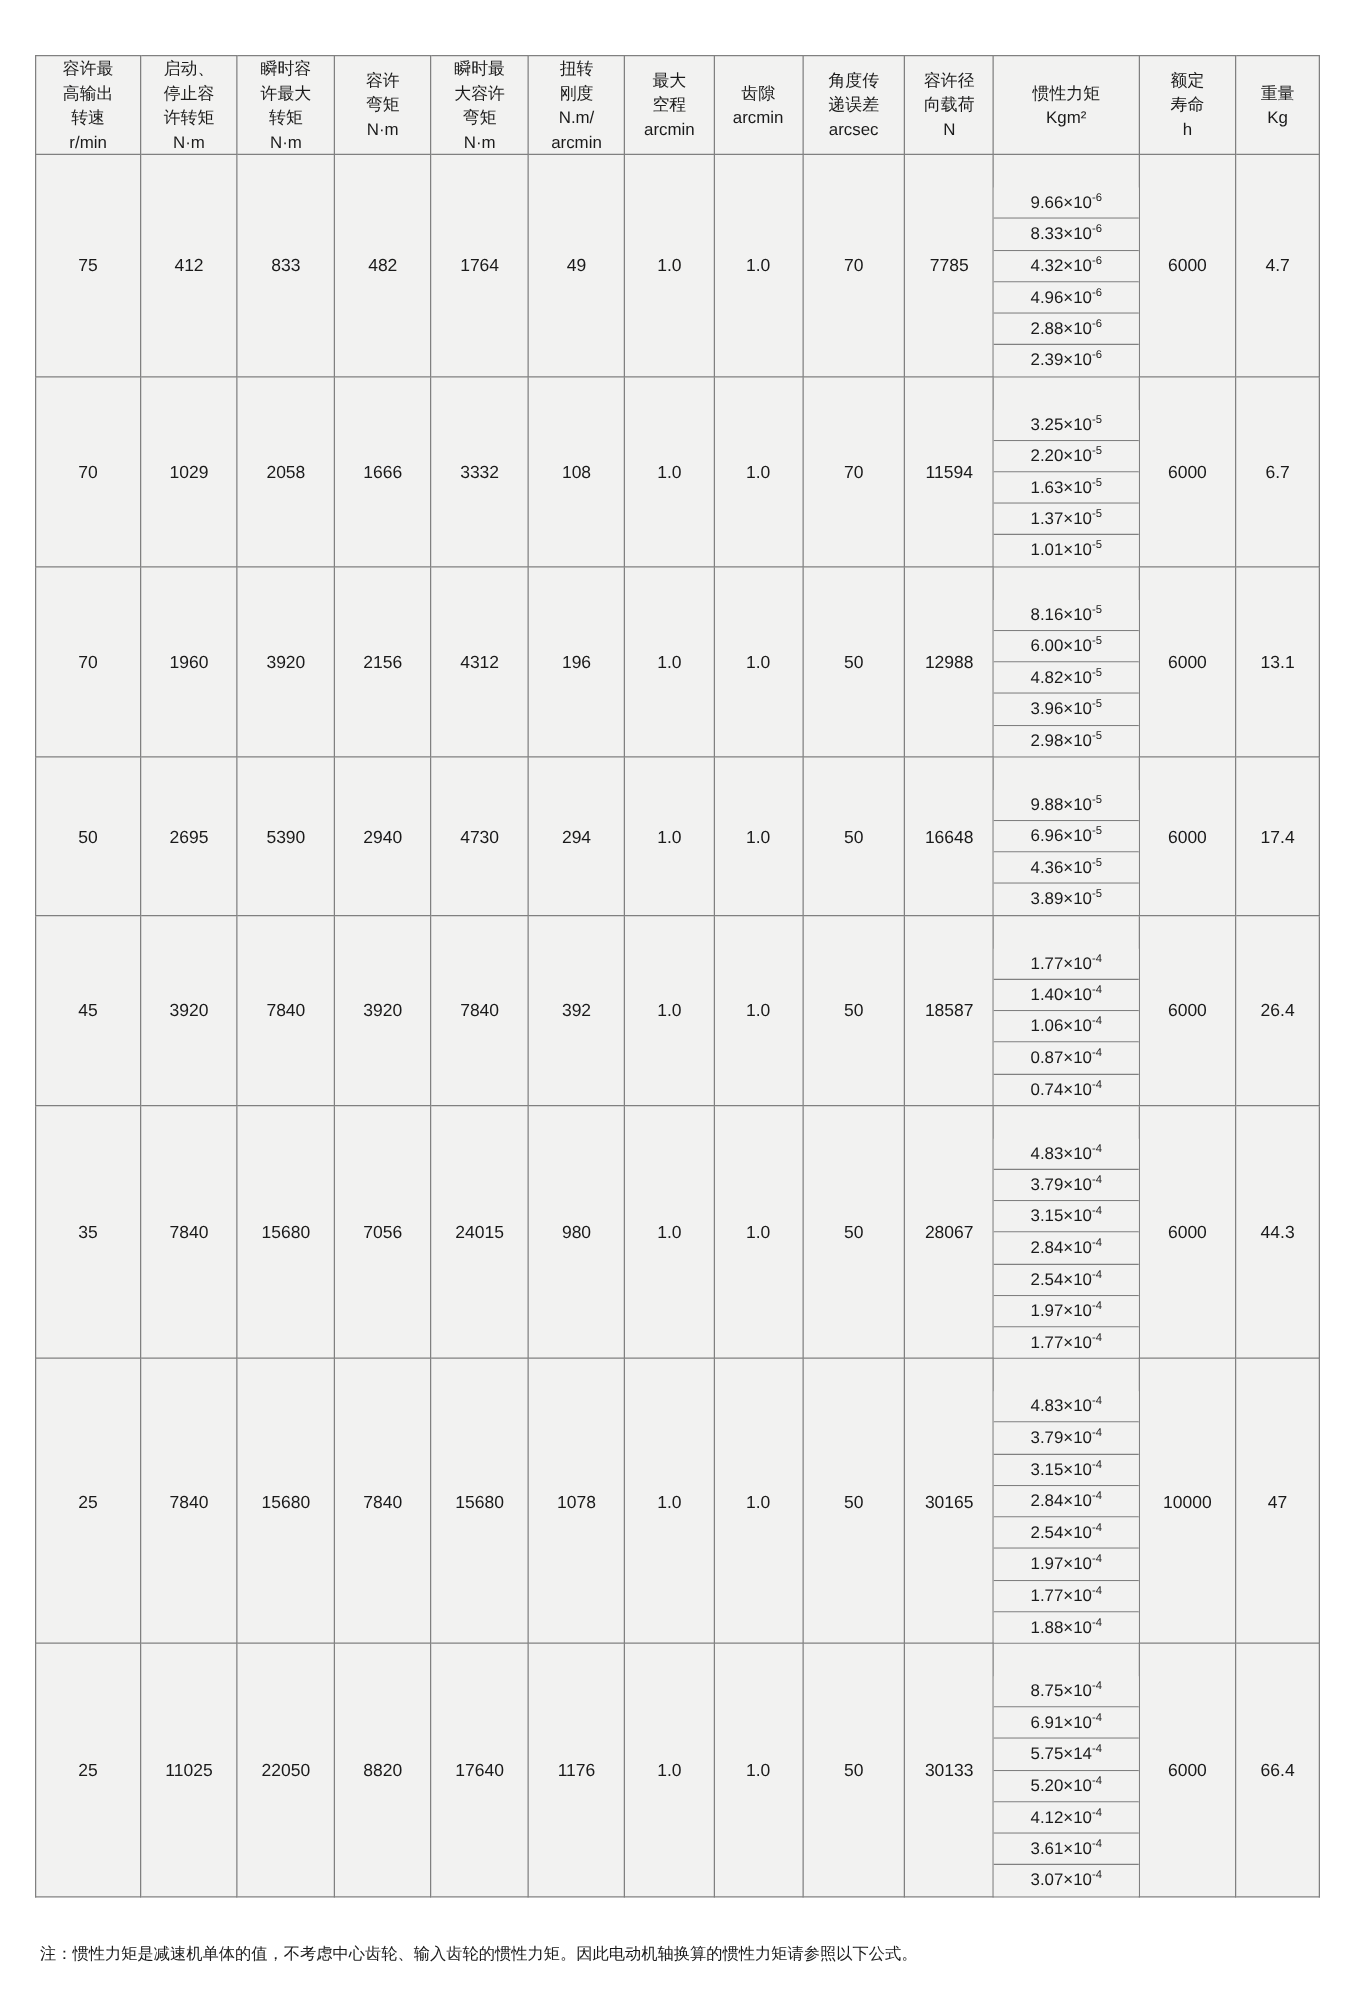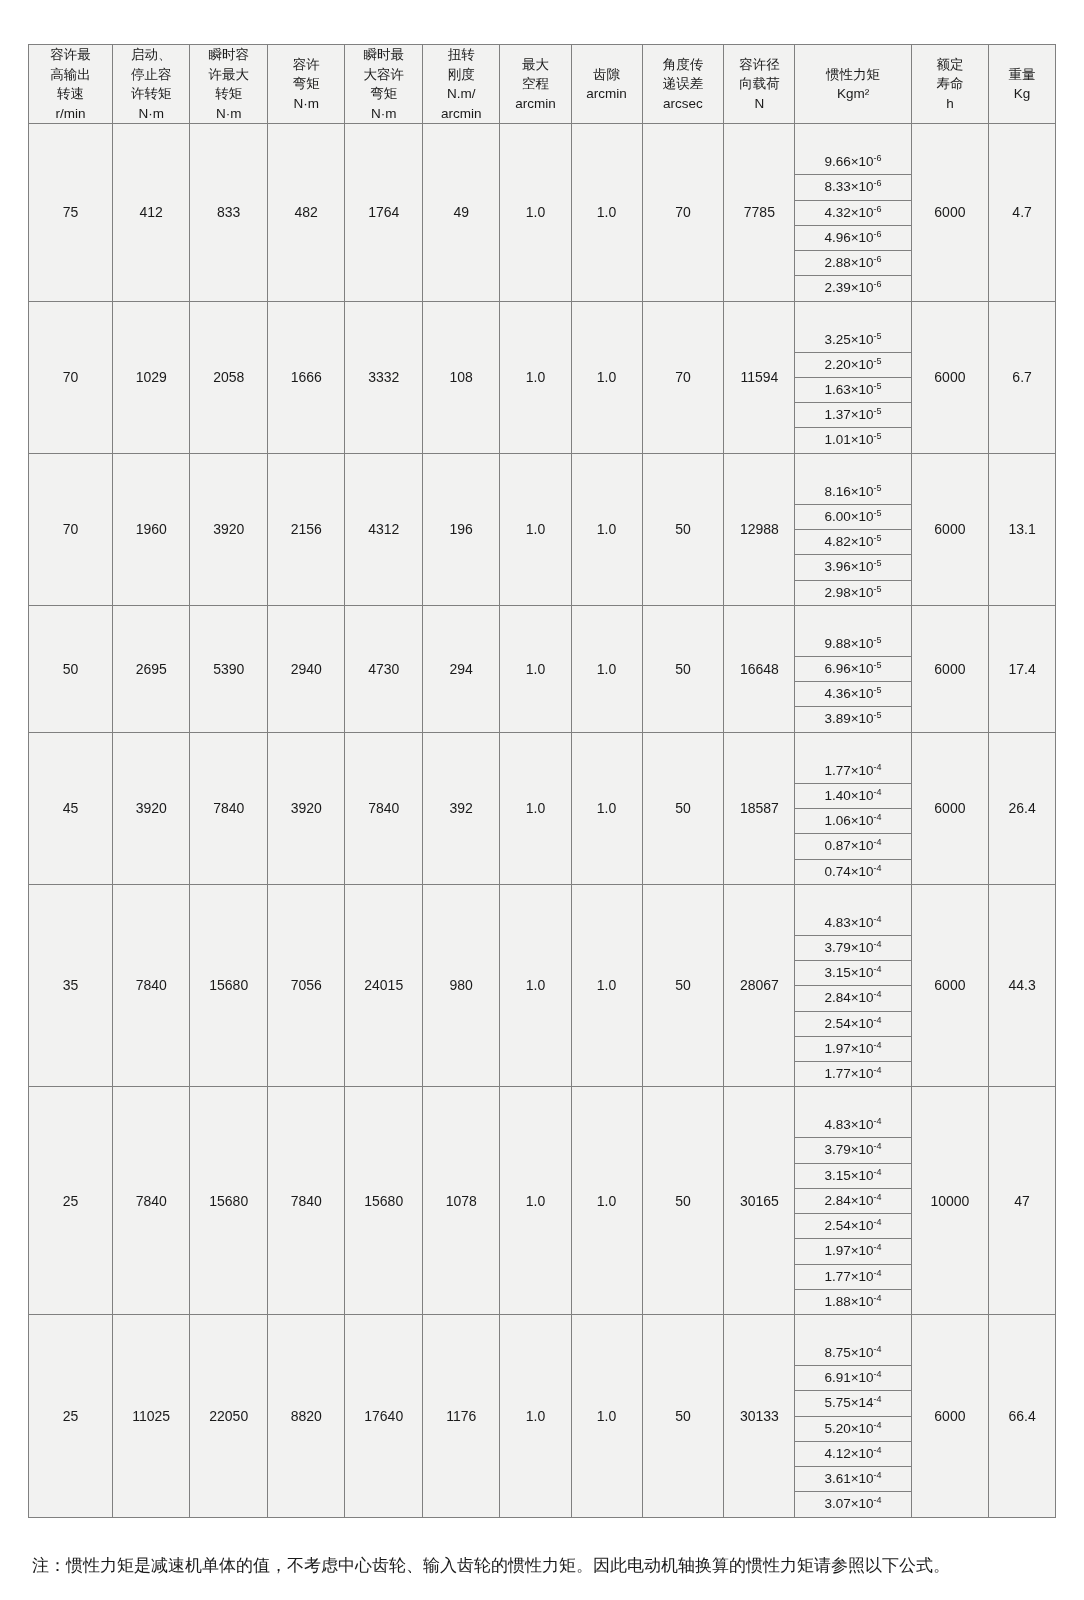--- a/index.html
+++ b/index.html
@@ -70,21 +70,21 @@
   td.inertia .sub .cellv:last-child {
     border-bottom: none;
   }
   sup {
     font-size: 9px;
     vertical-align: super;
     line-height: 0;
   }
   .note {
     margin-top: 34px;
-    font-size: 17px;
+    font-size: 13px;
     line-height: 1.7;
     color: #1a1a1a;
     padding: 0 4px;
   }
   
   col.c0 { width: 78px; }
   col.c1 { width: 72px; }
   col.c2 { width: 72px; }
   col.c3 { width: 72px; }
   col.c4 { width: 72px; }

